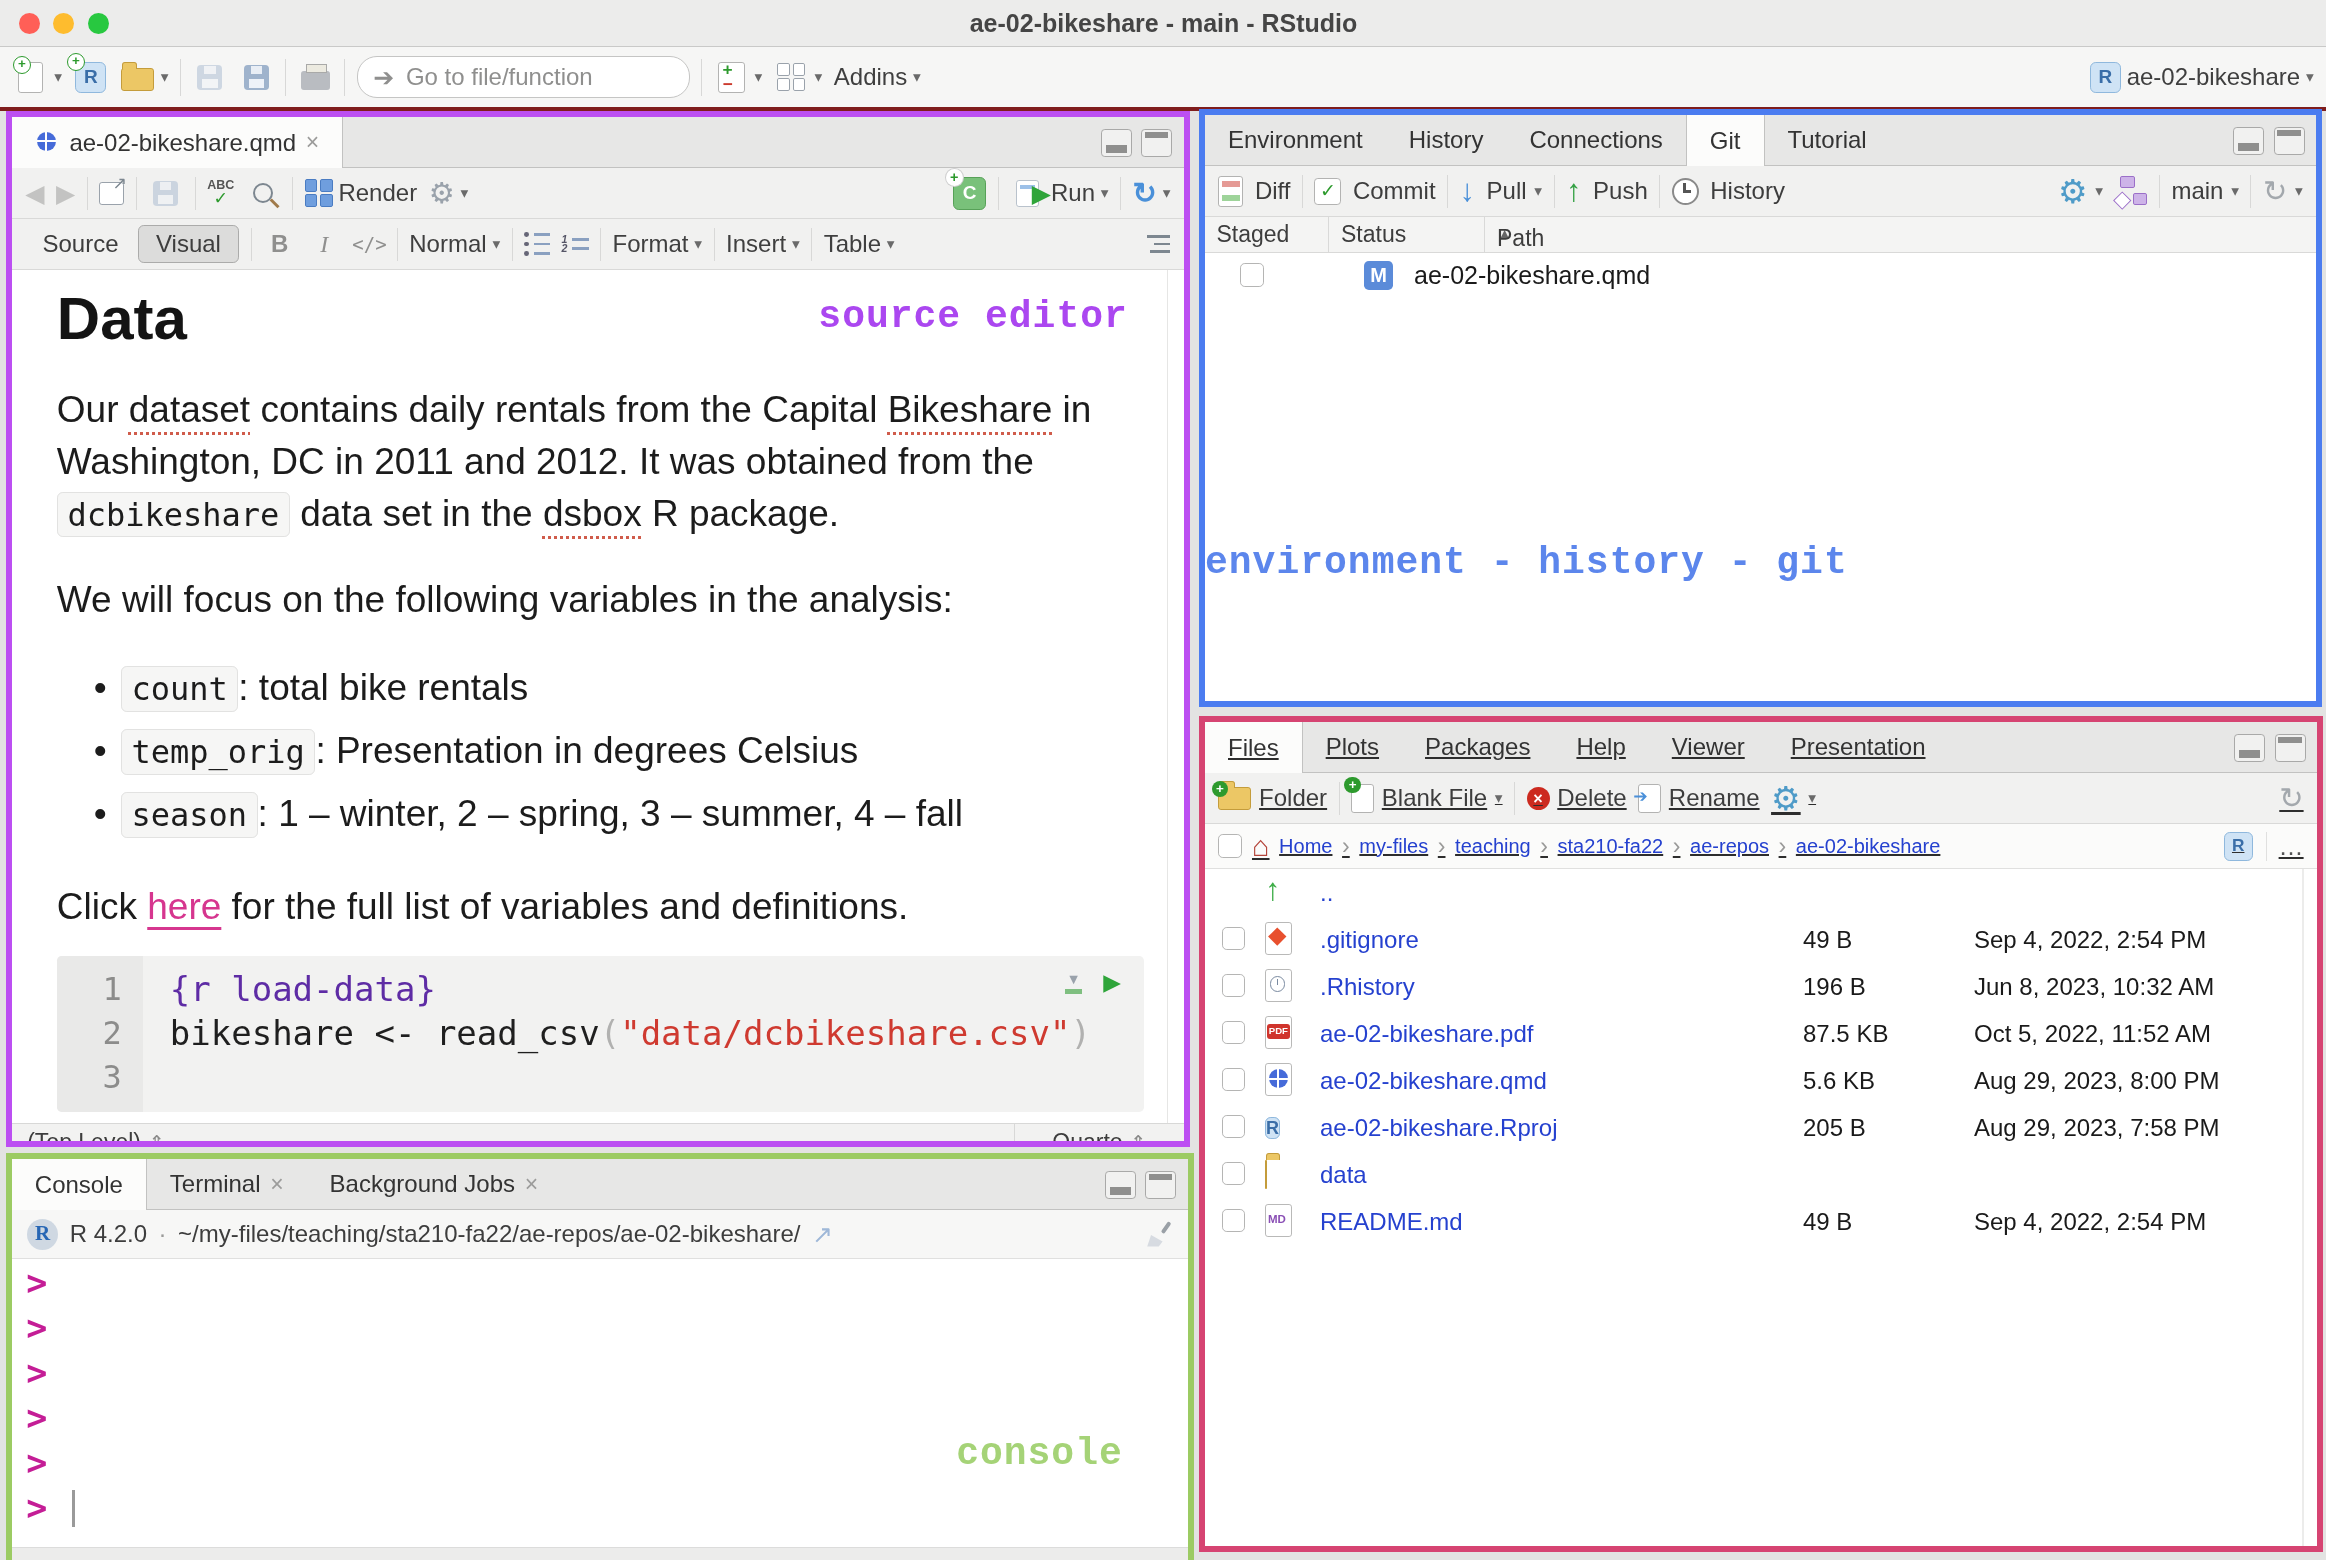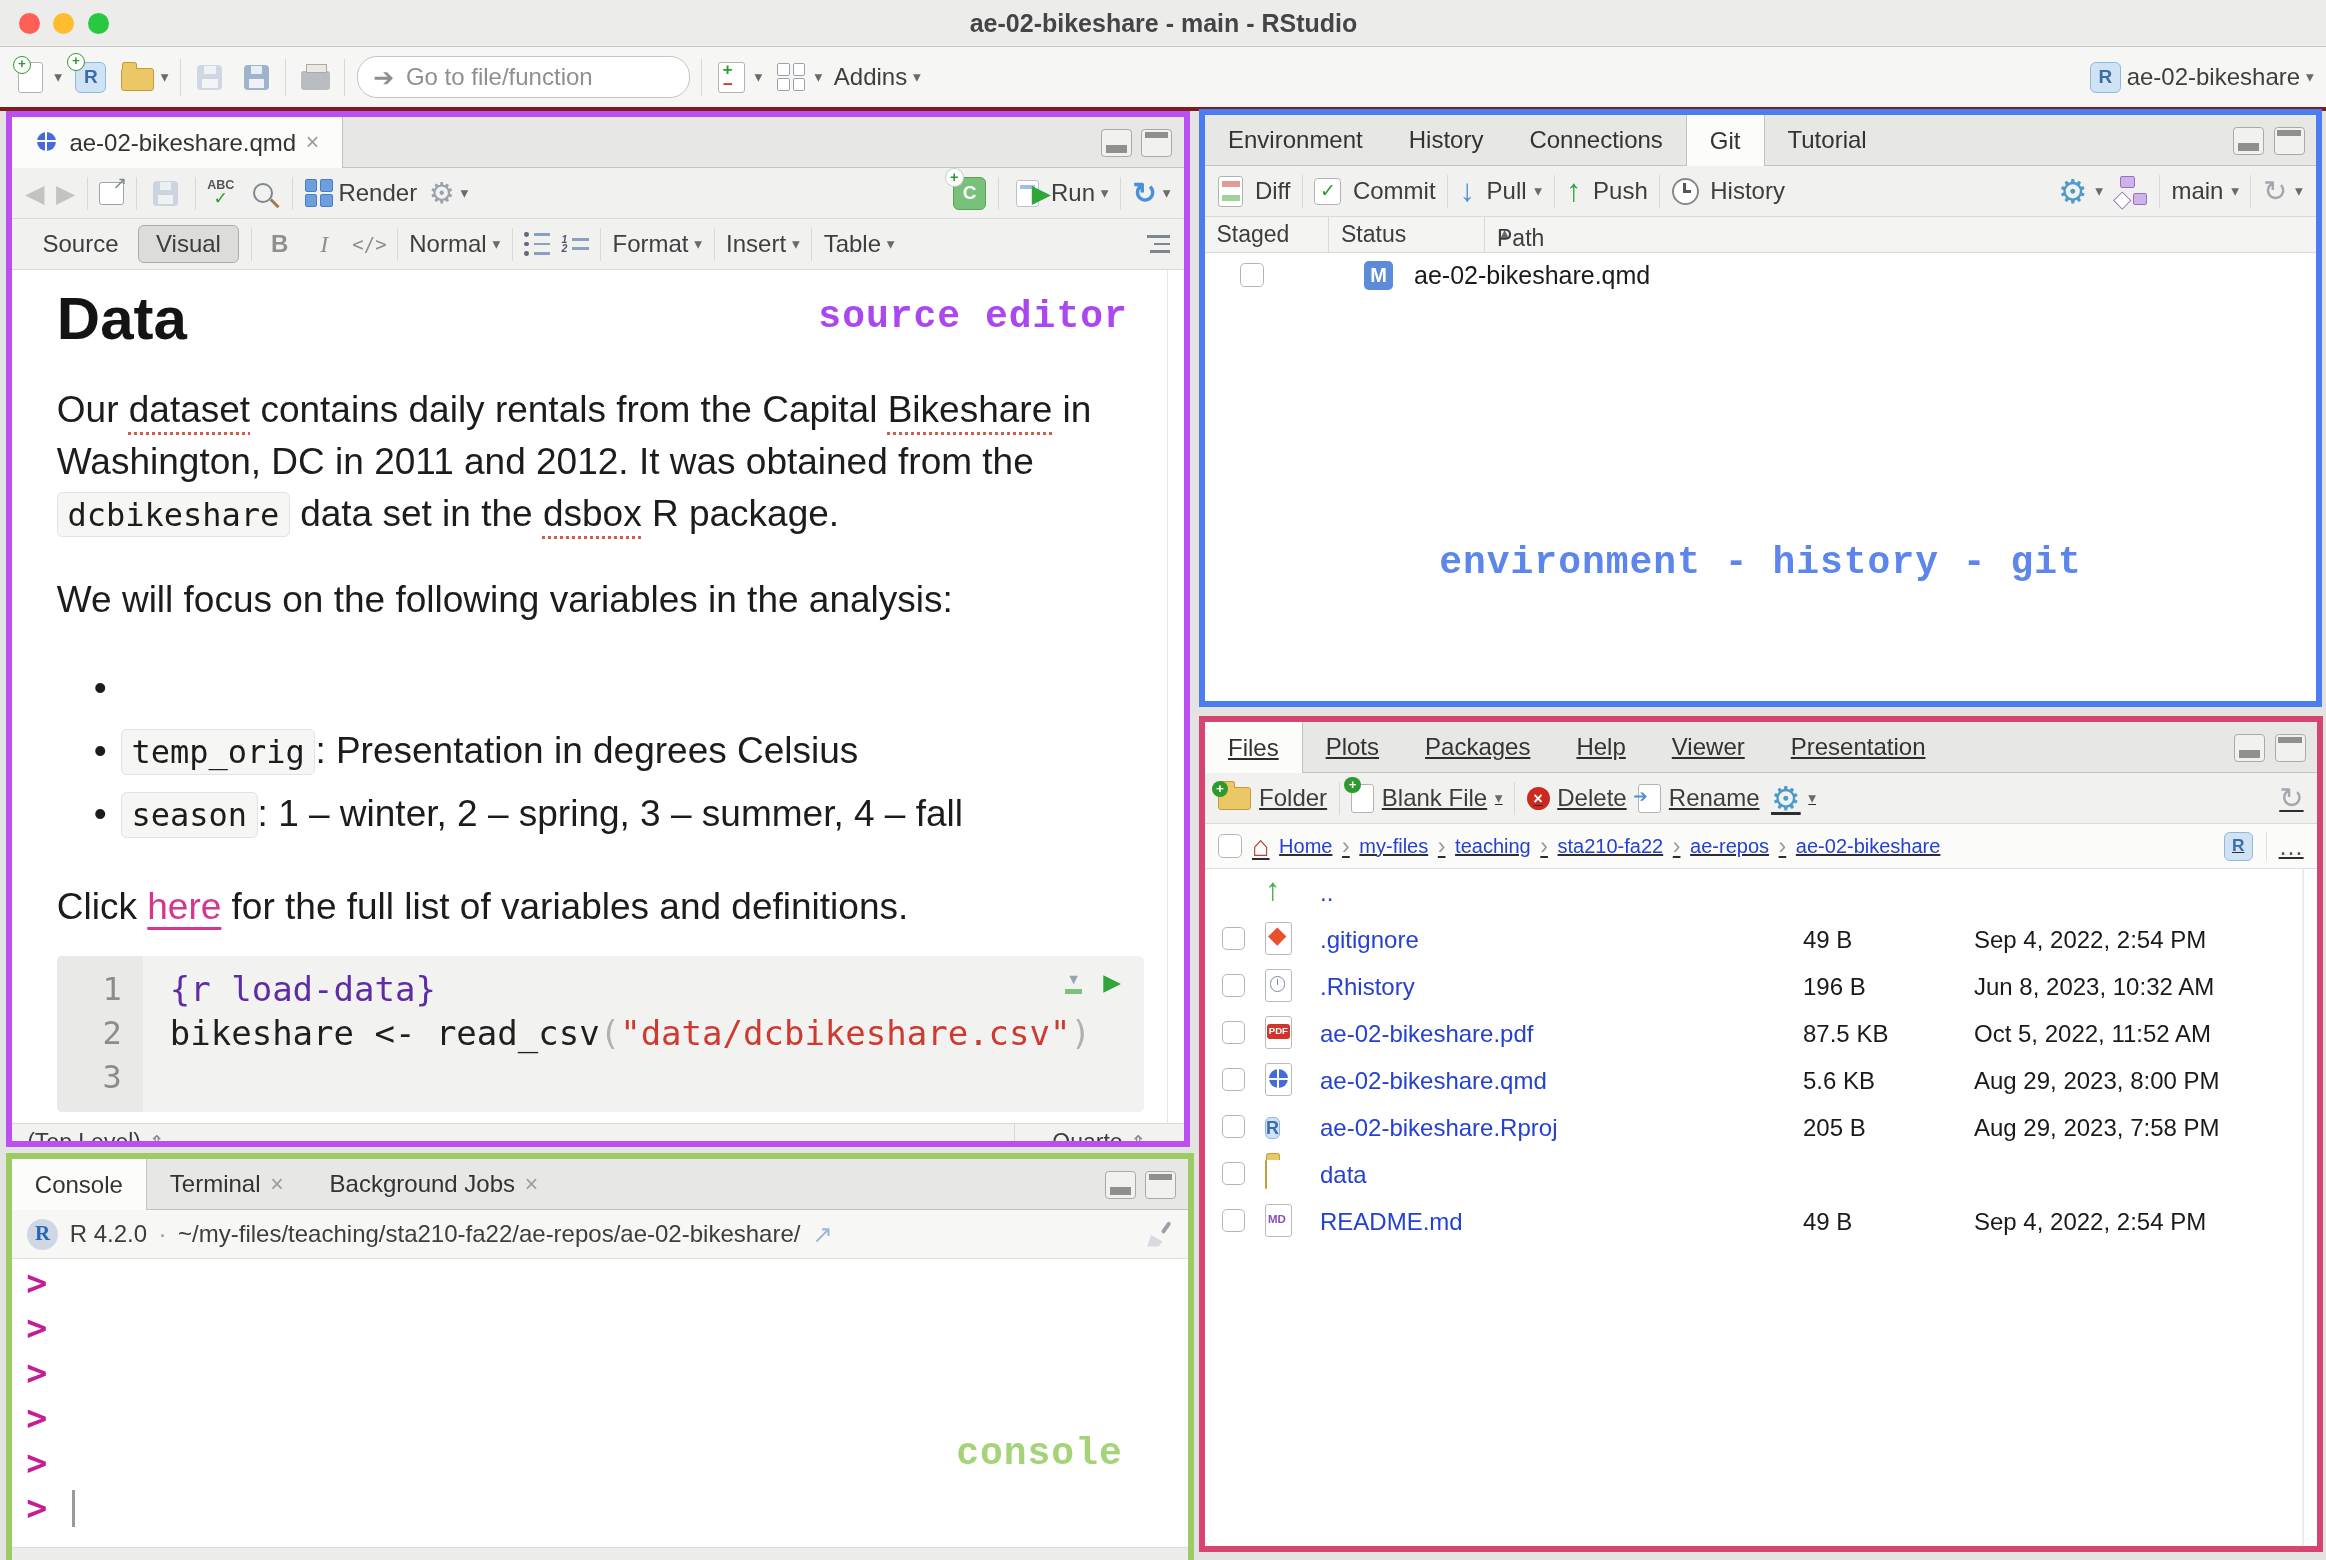--- a/index.html
+++ b/index.html
@@ -179,21 +179,21 @@
   .grid-header span{position:absolute;top:3.8px;}
   .grid-header .csep{position:absolute;top:0;bottom:0;width:1px;background:#d9d9d8;}
   .sort-arrow{color:#666;font-size:15.4px;margin-right:5.8px;}
   .sort-arrow::before{content:"▲";}
   .checkbox{width:24px;height:24px;background:#fff;border:1.9px solid #b5b5b4;border-radius:4.8px;box-sizing:border-box;}
   .git-row{position:relative;height:46px;}
   .git-row .checkbox{position:absolute;left:29px;top:9.6px;}
   .m-badge{position:absolute;left:159px;top:7.7px;width:29px;height:29px;border-radius:4.8px;background:var(--git_modified_badge);color:#fff;font:700 20px/29px "Liberation Sans",sans-serif;text-align:center;}
   .git-row .fname{position:absolute;left:209px;top:7.7px;font-size:25px;color:#1a1a1a;}
   .git-body{position:relative;height:100%;background:#fff;}
-  #ann-git{left:0;right:0;top:288px;text-align:center;color:var(--env_annotation);}
+  #ann-git{left:0;right:0;top:288px;text-align:left;color:var(--env_annotation);}
   
   .files-toolbar .fbtn{display:flex;align-items:center;gap:7.7px;}
   .mini-page{width:21px;height:27px;background:#fff;border:1.9px solid #b3b3b2;border-radius:2.9px;position:relative;}
   .badge-plus2{position:absolute;left:-7.7px;top:-7.7px;width:16.3px;height:16.3px;border-radius:50%;background:#2d9a2d;color:#fff;font:700 13.4px/16.3px "Liberation Sans",sans-serif;text-align:center;}
   .badge-plus2::before{content:"+";}
   .i-delete{width:23px;height:23px;border-radius:50%;background:#cc2a1f;color:#fff;font:700 16.3px/23px "Liberation Sans",sans-serif;text-align:center;}
   .i-delete::before{content:"×";}
   .i-rename{width:21px;height:27px;background:#fff;border:1.9px solid #b3b3b2;border-radius:2.9px;position:relative;}
   .i-rename::before{content:"➔";position:absolute;left:-5.8px;top:1.9px;color:#4a90d9;font-size:17.3px;}
   .breadcrumb{height:44px;background:#fbfbfa;border-bottom:1px solid #e0e0df;display:flex;align-items:center;gap:9.6px;padding:0 13.4px;font-size:20px;}
@@ -437,20 +437,21 @@
     <h1>Data</h1>
     <div class="para1">
       <div class="pline"><span class="rt-plain">Our </span><span class="rt-misspell">dataset</span><span class="rt-plain"> contains daily rentals from the Capital </span><span class="rt-misspell">Bikeshare</span><span class="rt-plain"> in</span></div>
       <div class="pline"><span class="rt-plain">Washington, DC in 2011 and 2012. It was obtained from the</span></div>
       <div class="pline"><span class="rt-code">dcbikeshare</span><span class="rt-plain"> data set in the </span><span class="rt-misspell">dsbox</span><span class="rt-plain"> R package.</span></div>
     </div>
     <div class="pline para2">We will focus on the following variables in the analysis:</div>
     <div class="bullets">
       <div class="bullet">
           <span class="marker">•</span>
+          <span><span class="rt-code">count</span><span class="rt-plain">: total bike rentals</span></span>
         </div>
       <div class="bullet">
           <span class="marker">•</span>
           <span><span class="rt-code">temp_orig</span><span class="rt-plain">: Presentation in degrees Celsius</span></span>
         </div>
       <div class="bullet">
           <span class="marker">•</span>
           <span><span class="rt-code">season</span><span class="rt-plain">: 1 – winter, 2 – spring, 3 – summer, 4 – fall</span></span>
         </div>
     </div>

